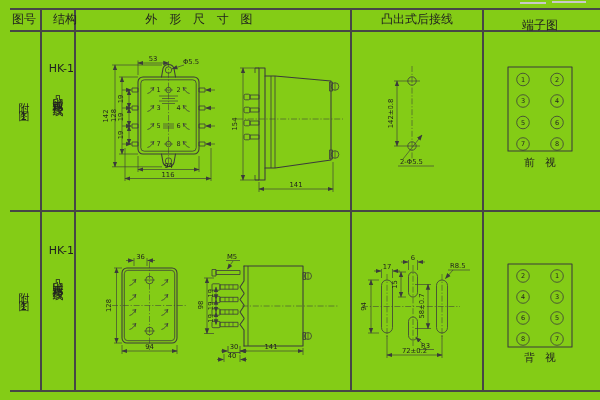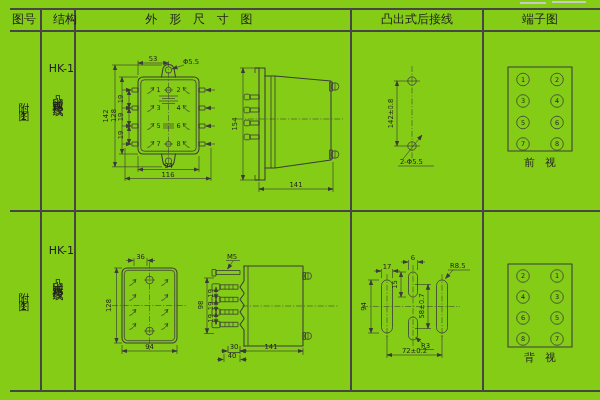--- a/index.html
+++ b/index.html
@@ -47,21 +47,21 @@
   <div class="hline" style="left:10px;top:390px;width:590px;"></div>
   <div class="vline" style="left:40px;top:8px;height:384px;"></div>
   <div class="vline" style="left:74px;top:8px;height:384px;"></div>
   <div class="vline" style="left:350px;top:8px;height:384px;"></div>
   <div class="vline" style="left:482px;top:8px;height:384px;"></div>
 
   <div class="hdr" style="left:8px;width:32px;">图号</div>
   <div class="hdr" style="left:42px;width:46px;">结构</div>
   <div class="hdr" style="left:76px;width:250px;letter-spacing:4px;">外 形 尺 寸 图</div>
   <div class="hdr" style="left:352px;width:130px;">凸出式后接线</div>
-  <div class="hdr" style="left:484px;width:112px;">端子图</div>
+  <div class="hdr" style="left:484px;width:112px;margin-top:6px;">端子图</div>
 
   <div class="vtext figno" style="left:16px;top:94px;">附图1</div>
   <div class="cellabel" style="left:42px;top:62px;width:32px;">HK-1</div>
   <div class="vtext struct" style="left:50px;top:86px;">凸出式前接线</div>
 
   <div class="vtext figno" style="left:16px;top:284px;">附图1</div>
   <div class="cellabel" style="left:42px;top:244px;width:32px;">HK-1</div>
   <div class="vtext struct" style="left:50px;top:270px;">凸出式后接线</div>
 
   <svg style="left:98px;top:56px;" width="138" height="150" viewBox="0 0 138 150">

